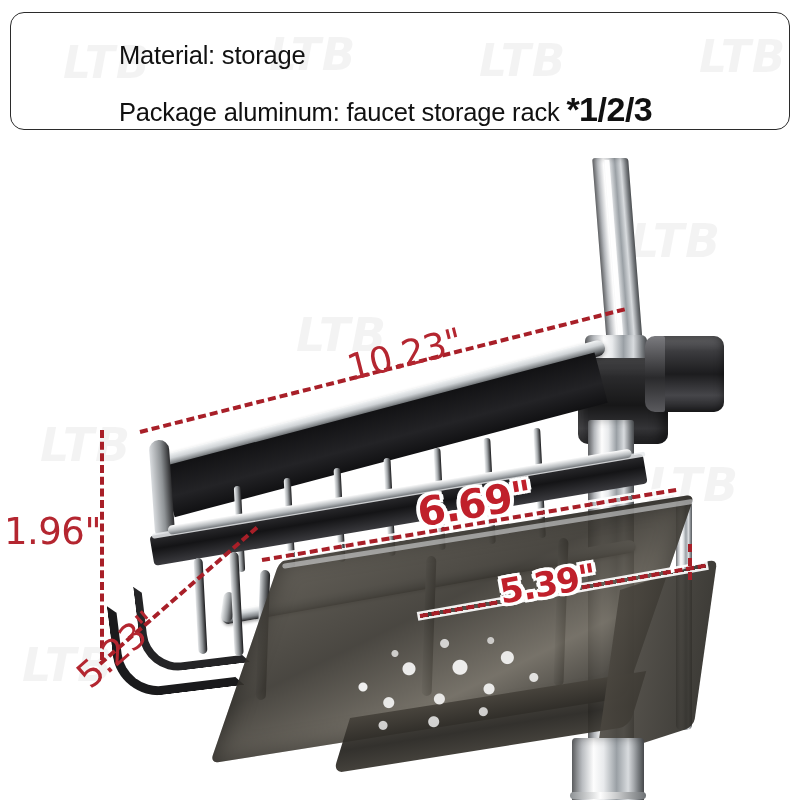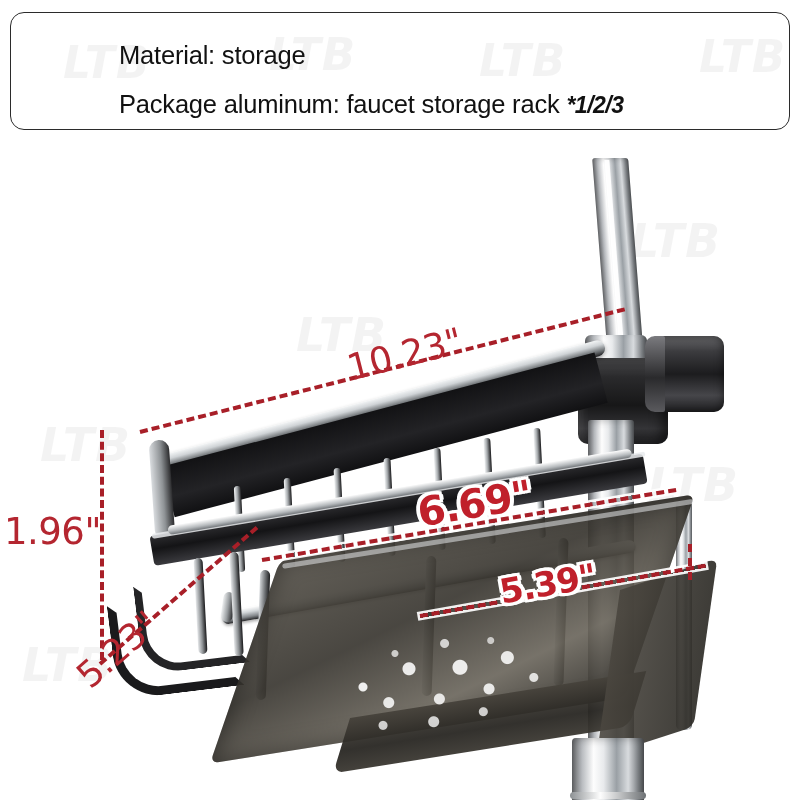--- a/index.html
+++ b/index.html
@@ -33,24 +33,23 @@
     position: absolute;
     left: 108px;
     color: #111111;
     font-size: 25.5px;
     letter-spacing: -0.2px;
     white-space: nowrap;
   }
   #spec-material { top: 28px; }
   #spec-package  { top: 77px; }
   .spec-qty {
-    font-size: 23px;
+    font-size: 34px;
     font-weight: 700;
     letter-spacing: -0.5px;
-    font-style: italic;
   }
 
   
   .wm {
     position: absolute;
     font-family: "DejaVu Sans", sans-serif;
     font-weight: 900;
     font-style: italic;
     color: #000;
     opacity: 0.045;

